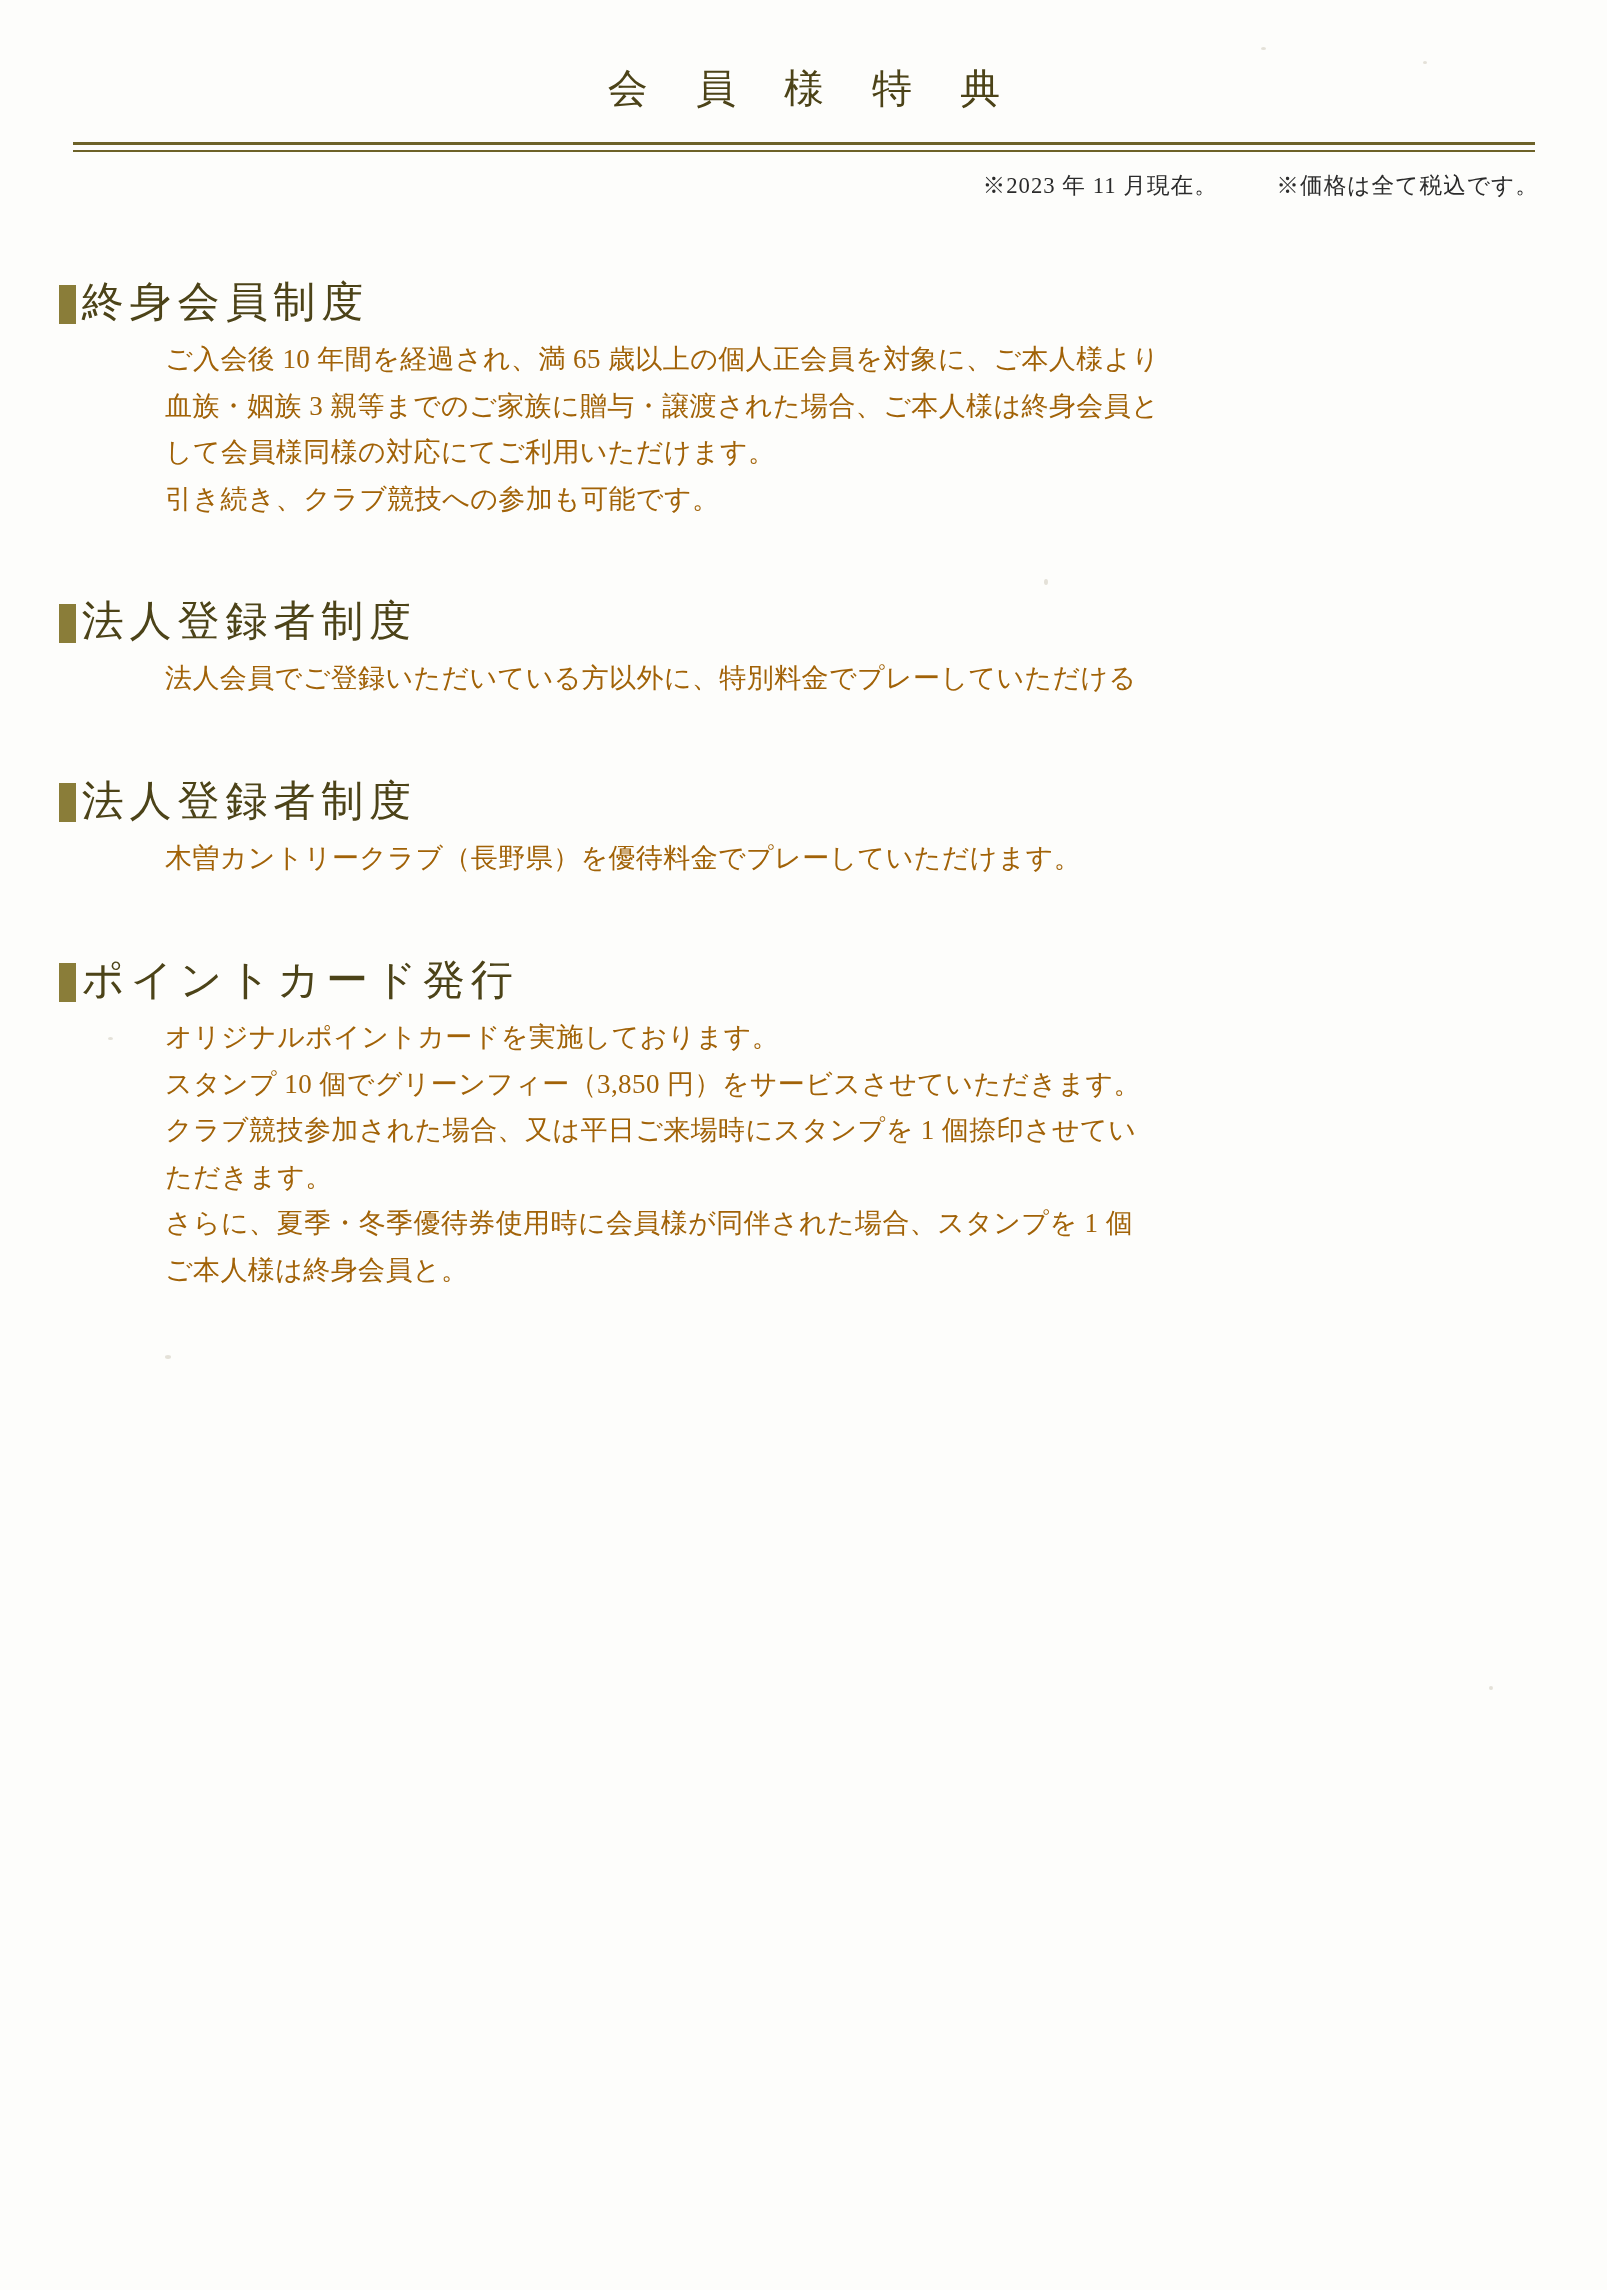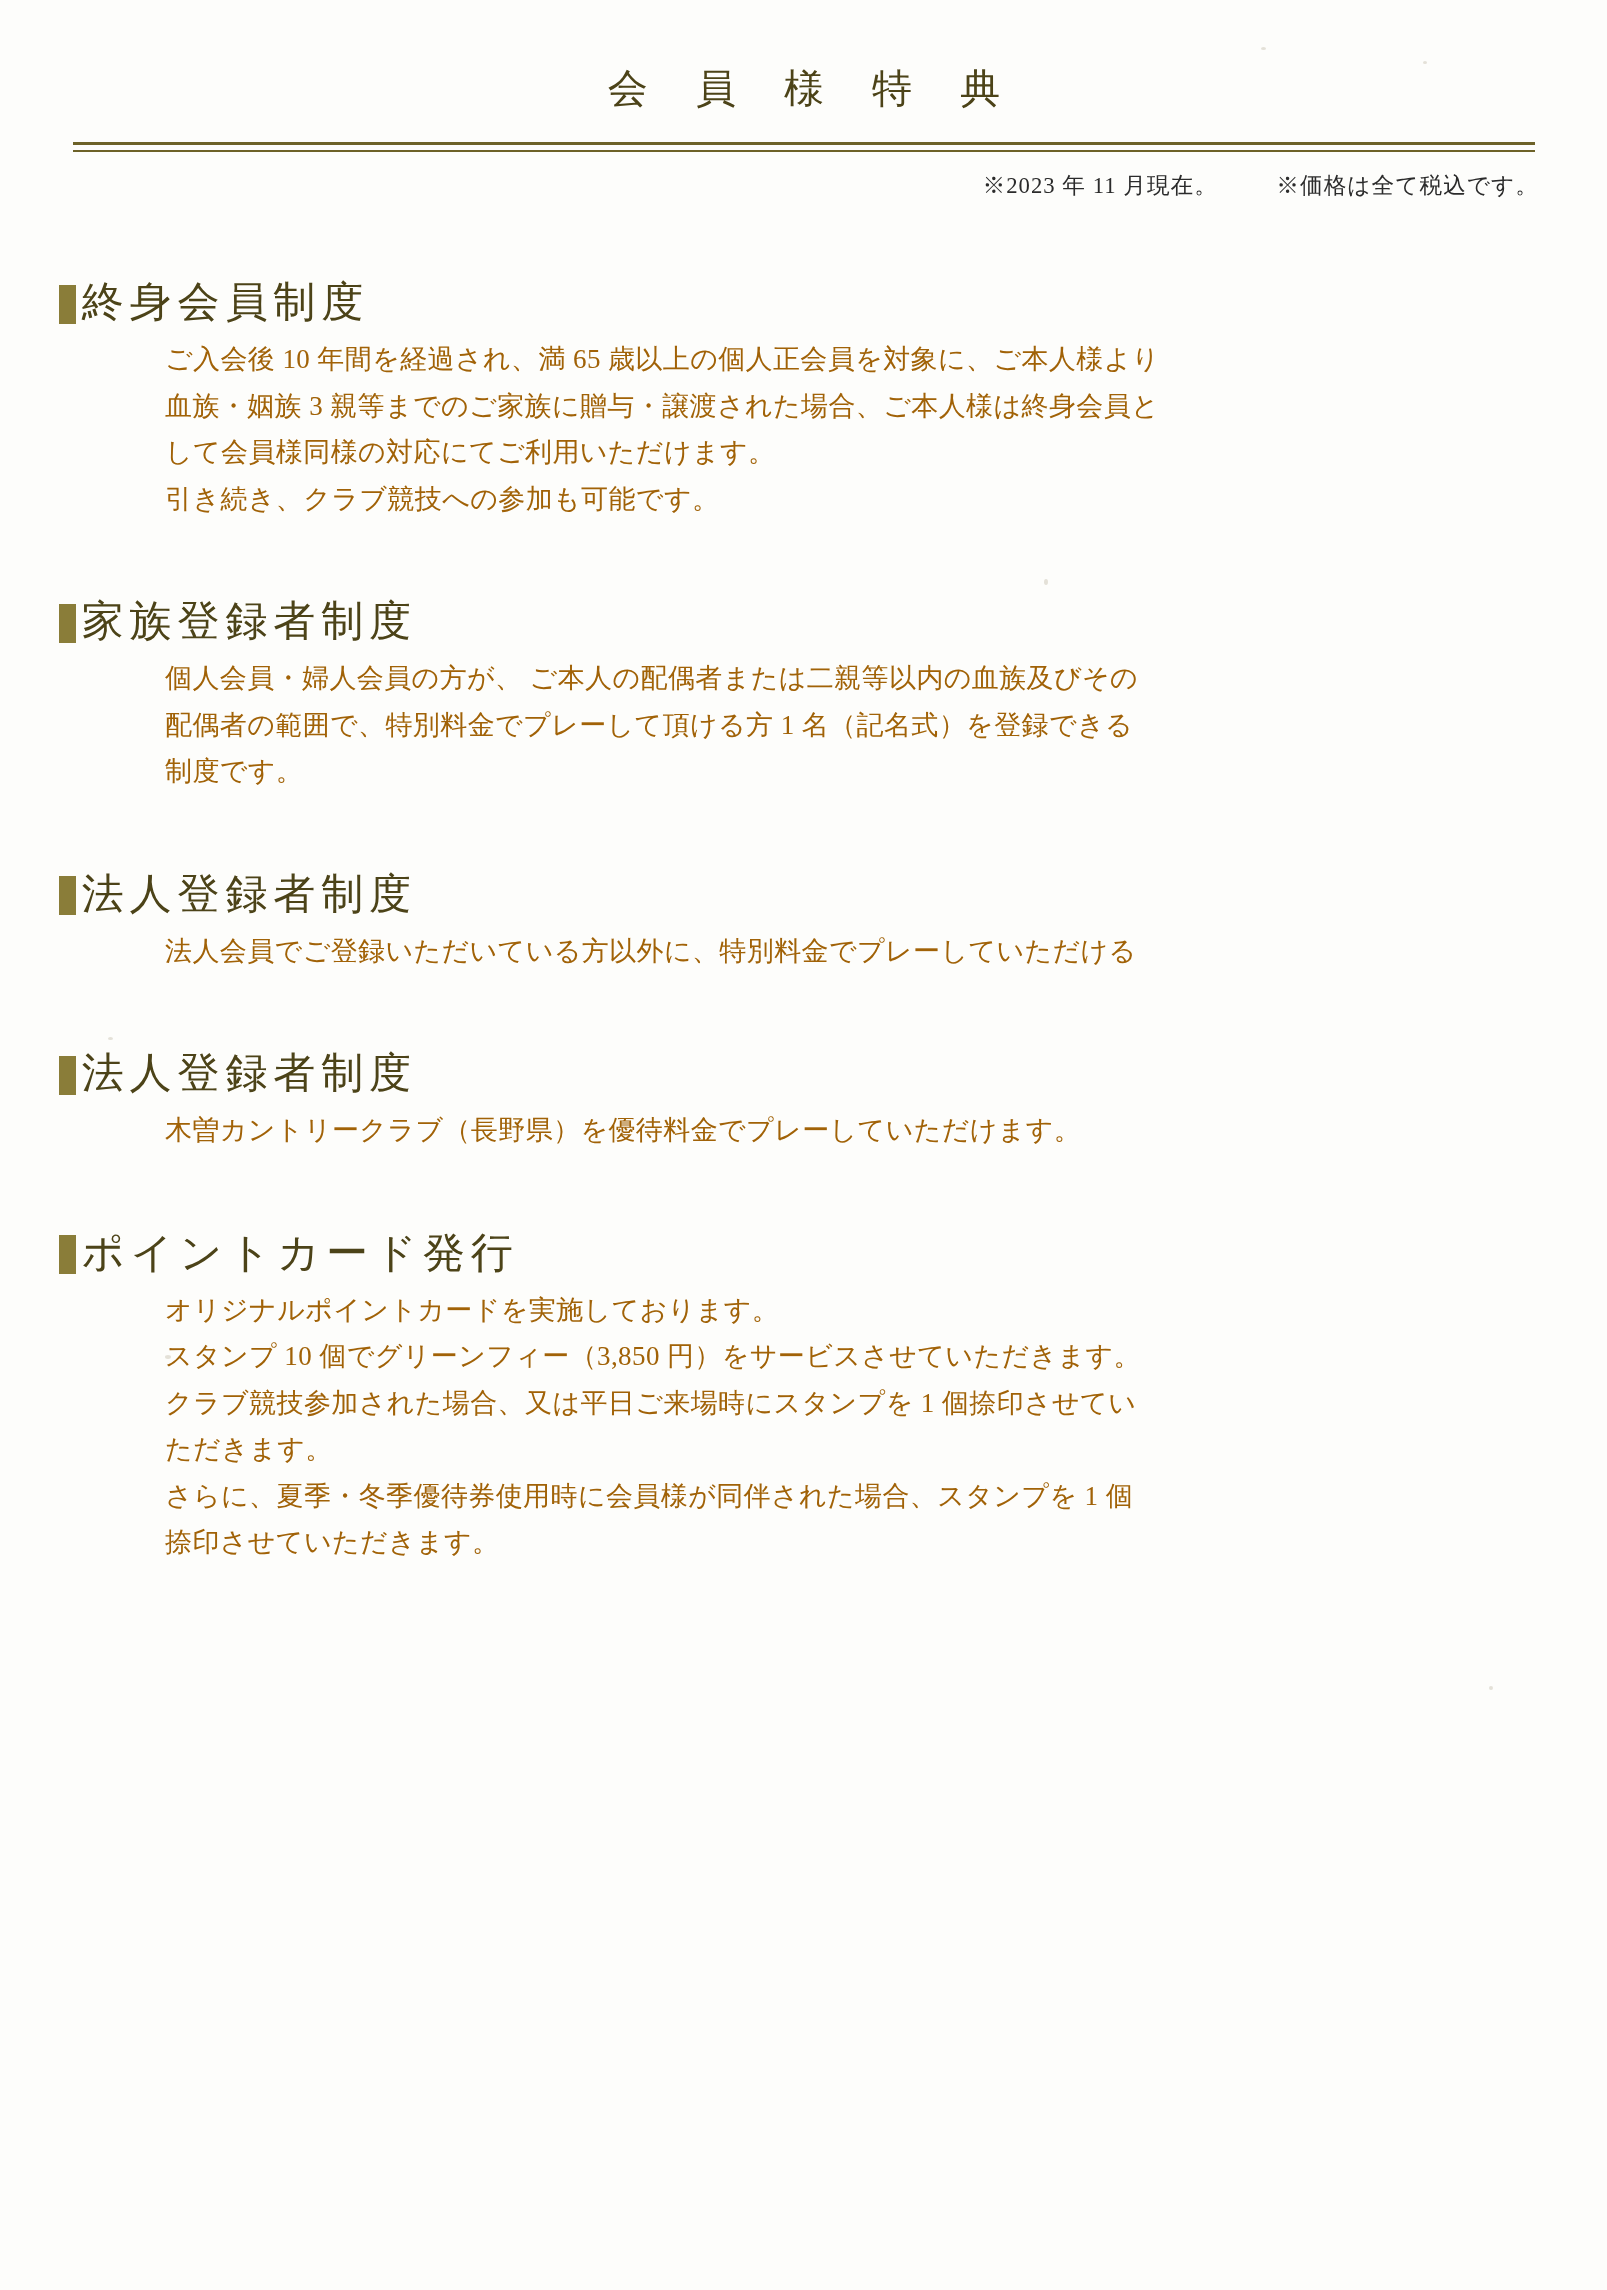--- a/index.html
+++ b/index.html
@@ -138,31 +138,20 @@
         <span class="sec-title">終身会員制度</span>
       </div>
       <div class="sec-body">
         <p>ご入会後 10 年間を経過され、満 65 歳以上の個人正会員を対象に、ご本人様より</p>
         <p>血族・姻族 3 親等までのご家族に贈与・譲渡された場合、ご本人様は終身会員と</p>
         <p>して会員様同様の対応にてご利用いただけます。</p>
         <p>引き続き、クラブ競技への参加も可能です。</p>
       </div>
     </div>
 
-    <div class="section">
-      <div class="sec-head">
-        <span class="sec-marker"></span>
-        <span class="sec-title">家族登録者制度</span>
-      </div>
-      <div class="sec-body">
-        <p>個人会員・婦人会員の方が、 ご本人の配偶者または二親等以内の血族及びその</p>
-        <p>配偶者の範囲で、特別料金でプレーして頂ける方 1 名（記名式）を登録できる</p>
-        <p>制度です。</p>
-      </div>
-    </div>
 
     <div class="section">
       <div class="sec-head">
         <span class="sec-marker"></span>
         <span class="sec-title">法人登録者制度</span>
       </div>
       <div class="sec-body">
         <p>法人会員でご登録いただいている方以外に、特別料金でプレーしていただける</p>
       </div>
     </div>
@@ -181,21 +170,21 @@
       <div class="sec-head">
         <span class="sec-marker"></span>
         <span class="sec-title">ポイントカード発行</span>
       </div>
       <div class="sec-body">
         <p>オリジナルポイントカードを実施しております。</p>
         <p>スタンプ 10 個でグリーンフィー（3,850 円）をサービスさせていただきます。</p>
         <p>クラブ競技参加された場合、又は平日ご来場時にスタンプを 1 個捺印させてい</p>
         <p>ただきます。</p>
         <p>さらに、夏季・冬季優待券使用時に会員様が同伴された場合、スタンプを 1 個</p>
-        <p>捺印させていただきます。</p>
+        <p>ご本人様は終身会員と。</p>
       </div>
     </div>
 
   </div>
 
   <span class="speck" style="left:1261px;top:47px;width:4.9px;height:3px;"></span>
   <span class="speck" style="left:1423px;top:61px;width:3.9px;height:3px;"></span>
   <span class="speck" style="left:1044px;top:579px;width:3.9px;height:5.9px;"></span>
   <span class="speck" style="left:108px;top:1037px;width:4.9px;height:3px;"></span>
   <span class="speck" style="left:165px;top:1355px;width:5.9px;height:3.9px;"></span>

